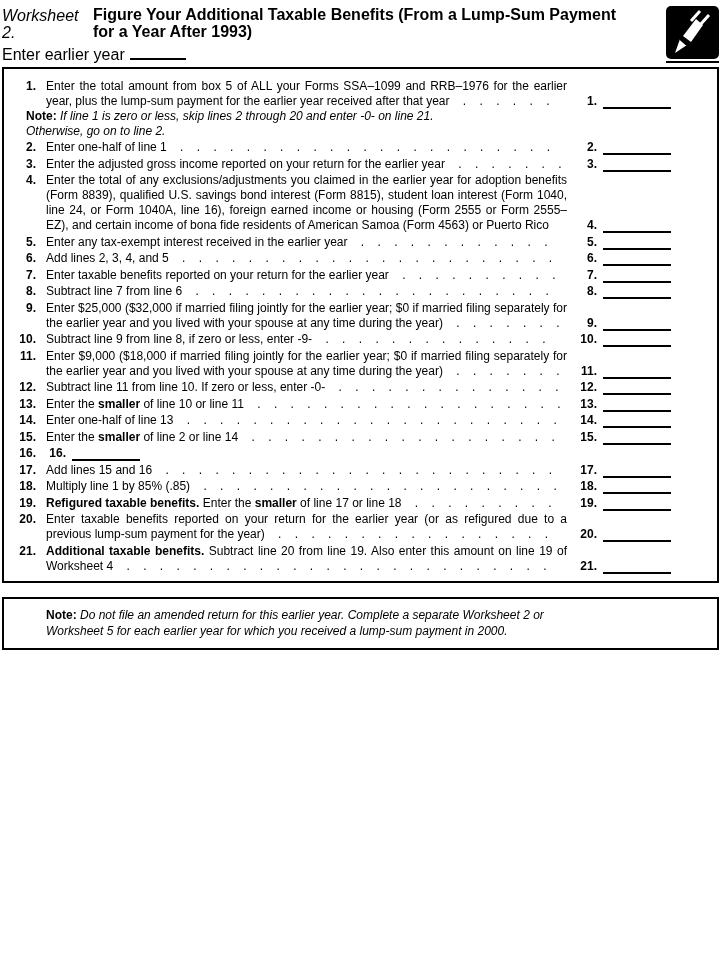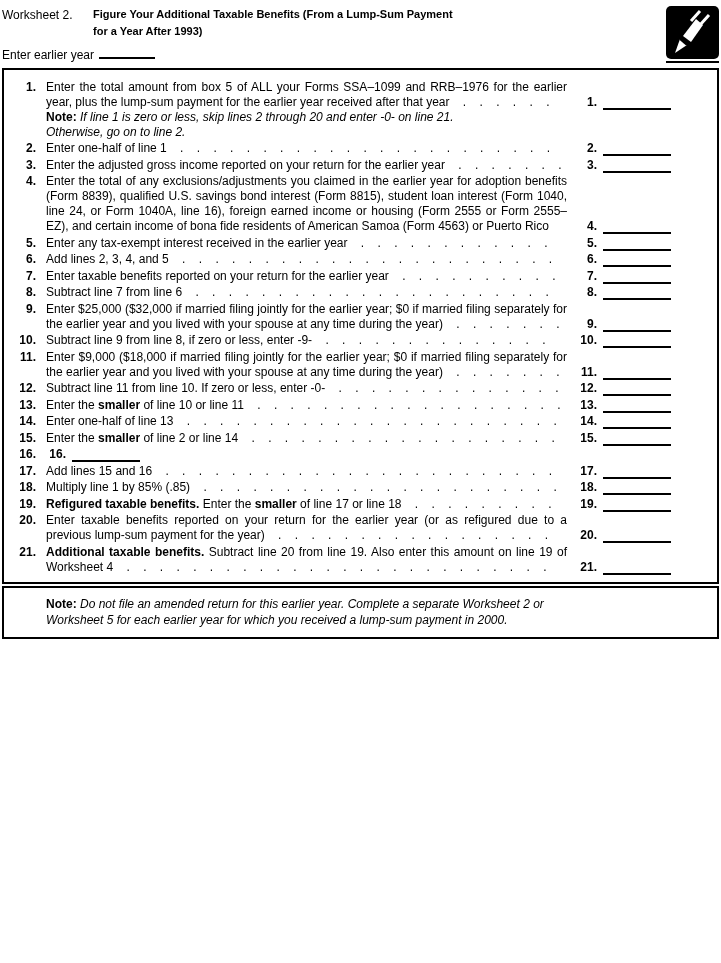--- a/index.html
+++ b/index.html
@@ -5,43 +5,43 @@
   html,body{margin:0;padding:0;}
   body{
     width:721px;height:963px;background:#fff;color:#000;
     font-family:"Liberation Sans", sans-serif;font-size:12px;position:relative;
   }
   .page{padding:6px 2px 0 2px;box-sizing:border-box;}
 
   
   .hdr{position:relative;padding-right:62px;min-height:56px;}
   .hdr-row{display:flex;align-items:flex-start;}
-  .ws-label{flex:0 0 91px;font-size:12px;line-height:17px;padding-top:1px;}
-  .ws-title{font-weight:bold;font-size:11px;line-height:17px;}
+  .ws-label{flex:0 0 91px;font-size:16px;line-height:17px;padding-top:1px;font-style:italic;}
+  .ws-title{font-weight:bold;font-size:16px;line-height:17px;}
   .pencil-wrap{position:absolute;top:0;right:0;width:53px;padding-bottom:2px;border-bottom:2.5px solid #000;}
   .pencil-wrap svg{display:block;}
-  .earlier{margin-top:6px;font-size:12px;line-height:15px;}
+  .earlier{margin-top:6px;font-size:16px;line-height:15px;}
   .blank-short{display:inline-block;width:56px;height:11px;border-bottom:2px solid #000;margin-left:5px;vertical-align:baseline;}
 
   
   .box{border:2.5px solid #000;margin-top:5px;padding:8px 0 6px 0;}
   .item{margin:1.5px 0;}
   .row{display:flex;align-items:flex-end;}
   .num{flex:0 0 32px;text-align:right;font-weight:bold;align-self:flex-start;line-height:15px;}
   .text{flex:0 0 521px;margin-left:10px;text-align:justify;line-height:15px;}
   .dots{letter-spacing:5px;padding-left:5px;}
   .answer{flex:1;display:flex;align-items:flex-end;line-height:15px;}
   .ans-num{width:30px;text-align:right;font-weight:bold;}
   .rule{width:68px;height:12px;border-bottom:2.5px solid #000;margin-left:6px;}
-  .inline-note{margin-left:42px;line-height:15px;}
+  .inline-note{margin-left:22px;line-height:15px;}
   .b{font-weight:bold;}
   .i{font-style:italic;}
 
   
-  .note-box{border:2.5px solid #000;margin-top:2px;padding:8px 40px 9px 42px;line-height:16px;}
+  .note-box{border:2.5px solid #000;margin-top:14px;padding:8px 40px 9px 42px;line-height:16px;}
 </style>
 </head>
 <body>
 
 <div class="page">
 
   <div class="hdr">
     <div class="hdr-row">
       <div class="ws-label">Worksheet 2.</div>
       <div class="ws-title">

